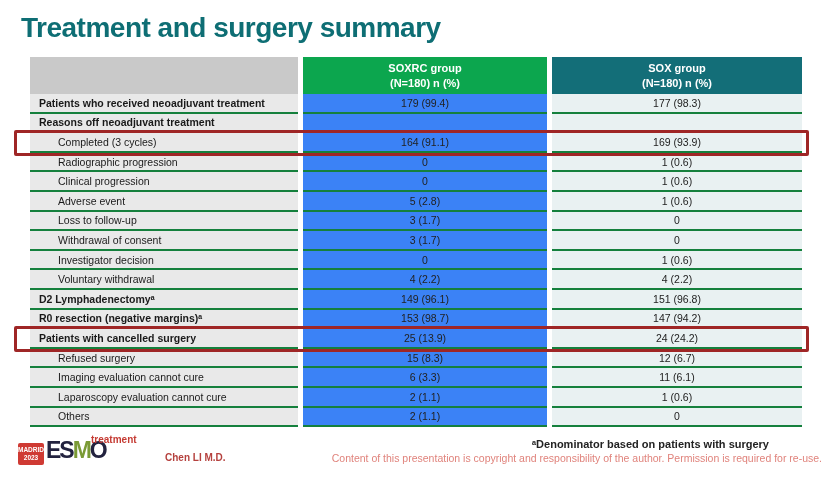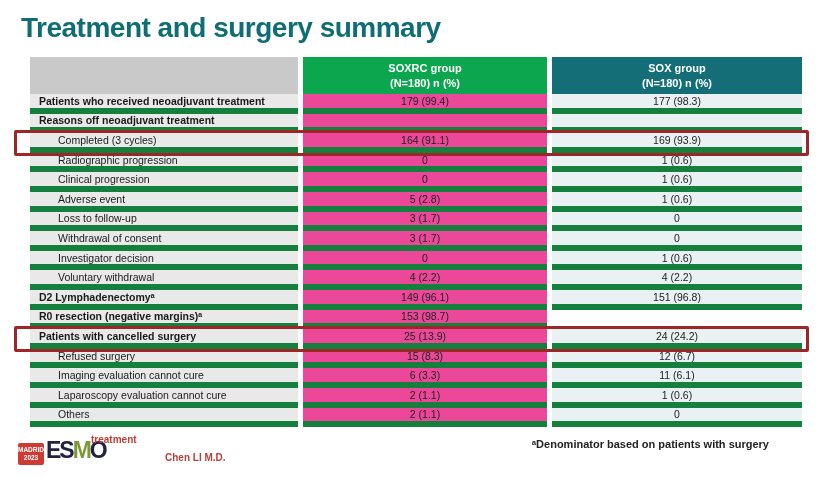--- a/index.html
+++ b/index.html
@@ -13,27 +13,27 @@
   }
   .table{position:absolute;left:30px;top:57px;width:692px;}
   .thead,.trow{display:grid;grid-template-columns:268px 244px 250px;column-gap:5px;}
   .thead{height:37px;}
   .hcell{box-sizing:border-box;display:flex;flex-direction:column;align-items:center;justify-content:center;
     font-size:11px;font-weight:bold;color:#ffffff;line-height:1.3;text-align:center;}
   .hcell.lblh{background:#c9c9c9;}
   .hcell.soxrch{background:#0ca64e;}
   .hcell.soxh{background:#136e78;align-items:center;}
   .trow{height:19.6px;}
-  .cell{box-sizing:border-box;display:flex;align-items:center;border-bottom:6px solid #15803d;
+  .cell{box-sizing:border-box;display:flex;align-items:center;border-bottom:2px solid #15803d;
     font-size:10.5px;color:#222222;white-space:nowrap;overflow:hidden;}
   .cell.lbl{background:#e9e9e9;padding-left:9px;color:#1a1a1a;}
   .cell.lbl.ind{padding-left:28px;}
   .cell.lbl.b{font-weight:bold;}
   .cell.v{justify-content:center;}
-  .cell.soxrc{background:#ec4899;}
+  .cell.soxrc{background:#3b82f6;}
   .cell.sox{background:#e9f1f2;}
   .red-box{position:absolute;left:14px;width:789px;height:19.6px;border:3px solid #9f2626;
     border-radius:2px;background:transparent;pointer-events:none;}
   
   .logo{position:absolute;left:18px;top:437px;height:34px;}
   .madrid{position:absolute;left:0;top:6px;width:26px;height:22px;background:#cf3a33;border-radius:2px;
     display:flex;flex-direction:column;align-items:center;justify-content:center;color:#fff;
     font-size:6.5px;font-weight:bold;line-height:1.2;}
   .esmo{position:absolute;left:28px;top:0px;font-size:23px;font-weight:bold;letter-spacing:-2px;}
   .esmo .d{color:#23233f;} .esmo .m{color:#7a9a35;}
@@ -113,20 +113,21 @@
           <div class="cell v sox">4 (2.2)</div>
         </div>
         <div class="trow">
           <div class="cell lbl b">D2 Lymphadenectomyᵃ</div>
           <div class="cell v soxrc">149 (96.1)</div>
           <div class="cell v sox">151 (96.8)</div>
         </div>
         <div class="trow">
           <div class="cell lbl b">R0 resection (negative margins)ᵃ</div>
           <div class="cell v soxrc">153 (98.7)</div>
+          <div class="cell v sox">147 (94.2)</div>
         </div>
         <div class="trow">
           <div class="cell lbl b">Patients with cancelled surgery</div>
           <div class="cell v soxrc">25 (13.9)</div>
           <div class="cell v sox">24 (24.2)</div>
         </div>
         <div class="trow">
           <div class="cell lbl ind">Refused surgery</div>
           <div class="cell v soxrc">15 (8.3)</div>
           <div class="cell v sox">12 (6.7)</div>
@@ -155,16 +156,17 @@
       <span>2023</span>
     </div>
     <div class="esmo">
       <span class="d">E</span><span class="d">S</span><span class="m">M</span><span class="d">O</span>
     </div>
     <div class="congress">treatment</div>
   </div>
 
   <div class="presenter">Chen LI M.D.</div>
   <div class="footnote">ᵃDenominator based on patients with surgery</div>
+  <div class="copyright">Content of this presentation is copyright and responsibility of the author. Permission is required for re-use.</div>
 
 <div class="red-box" style="top: 130px;"></div>
     <div class="red-box" style="top: 326px;"></div>
   </div>
 
 </body></html>

